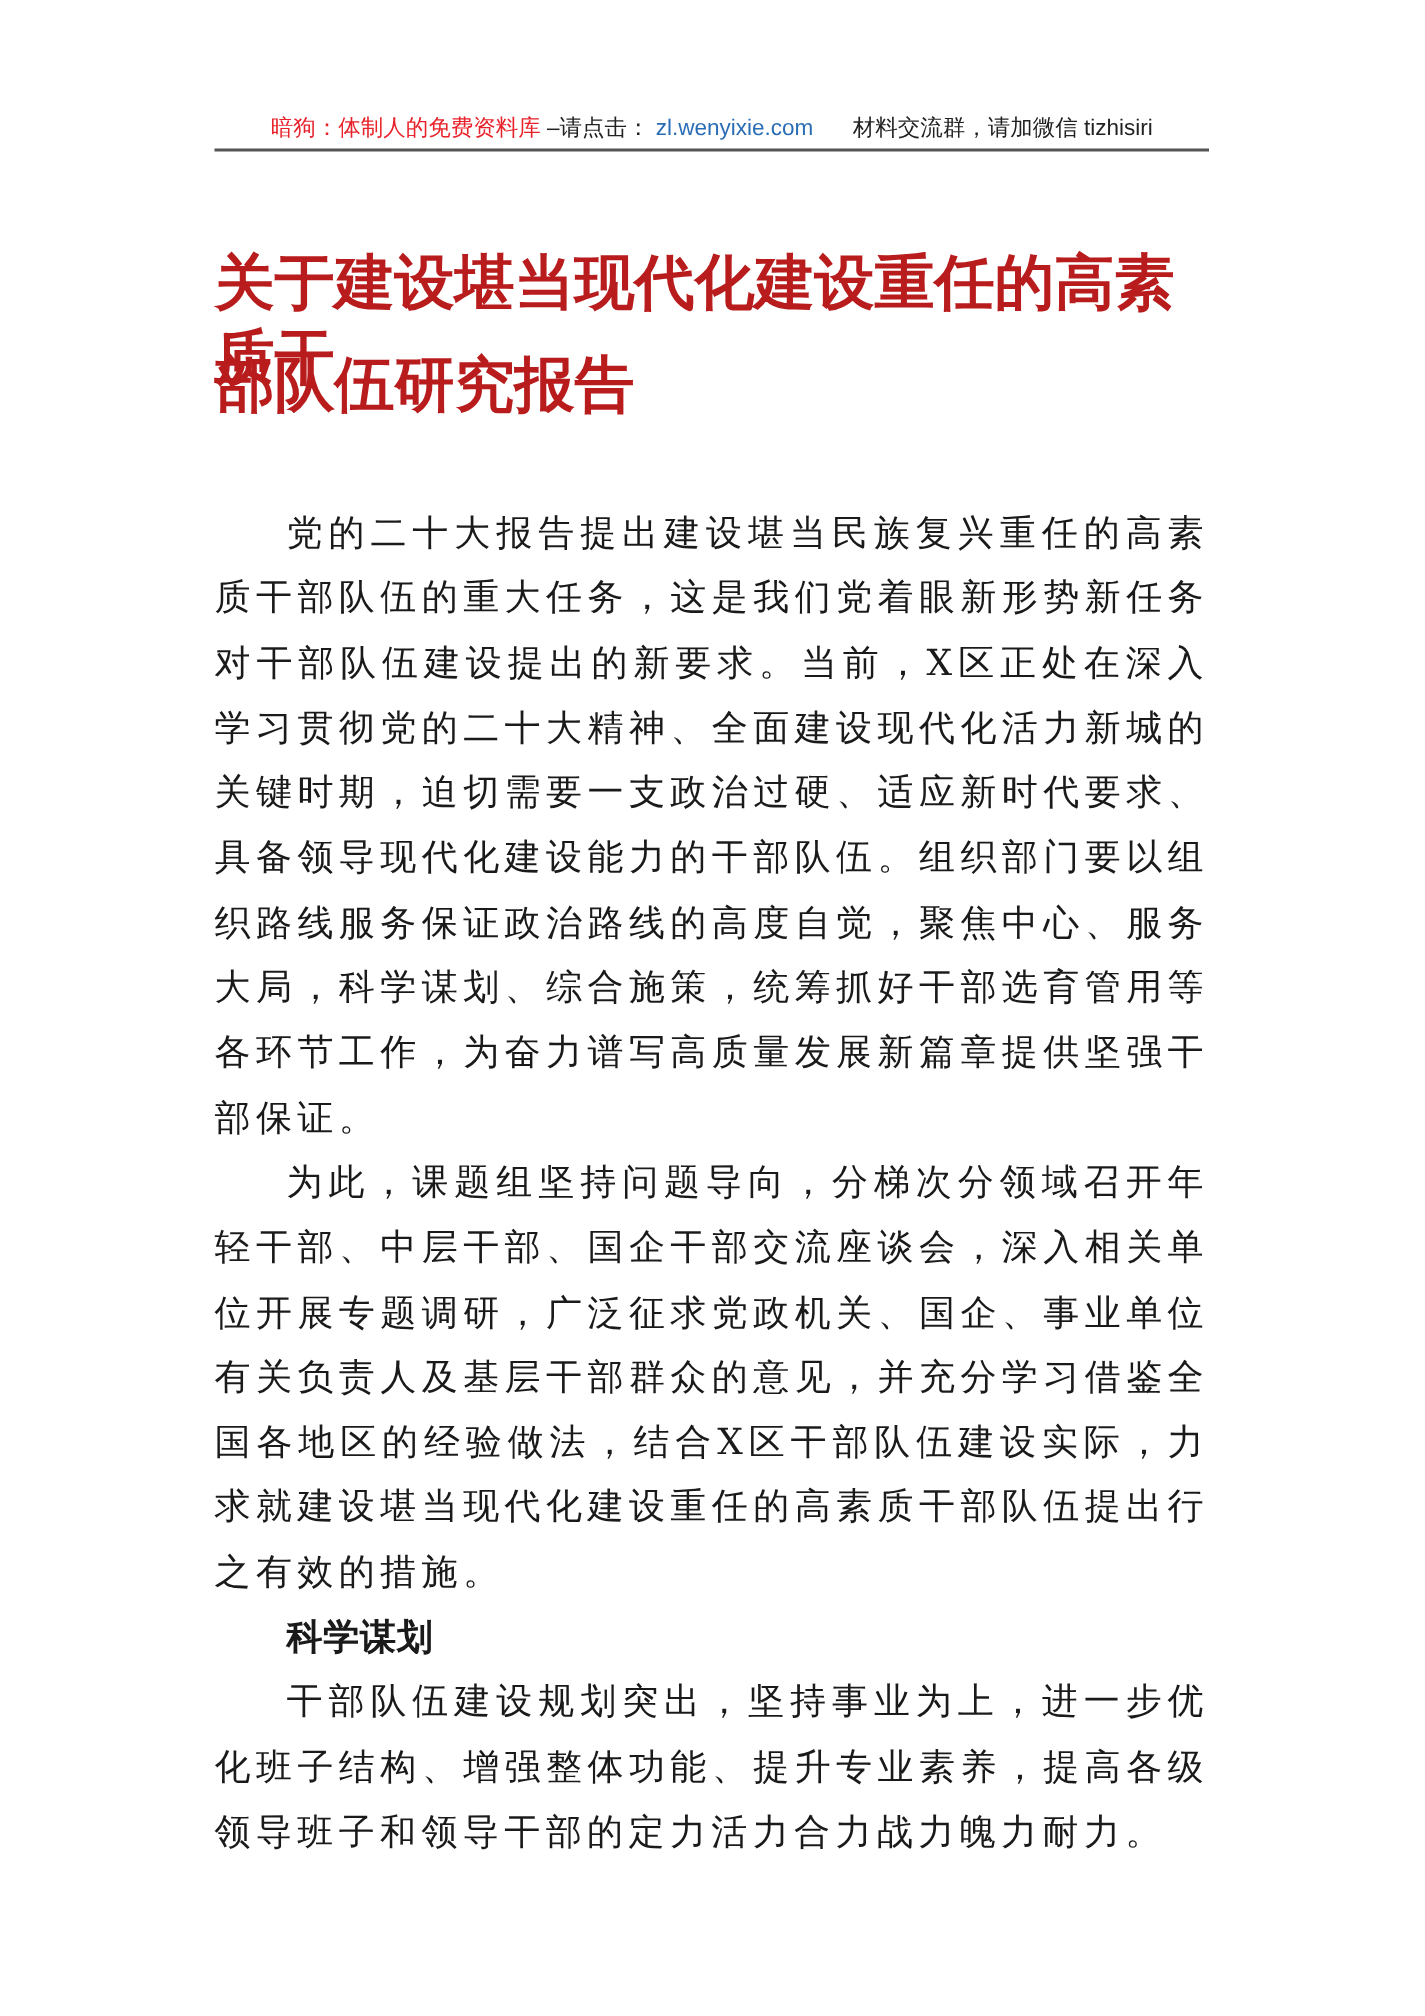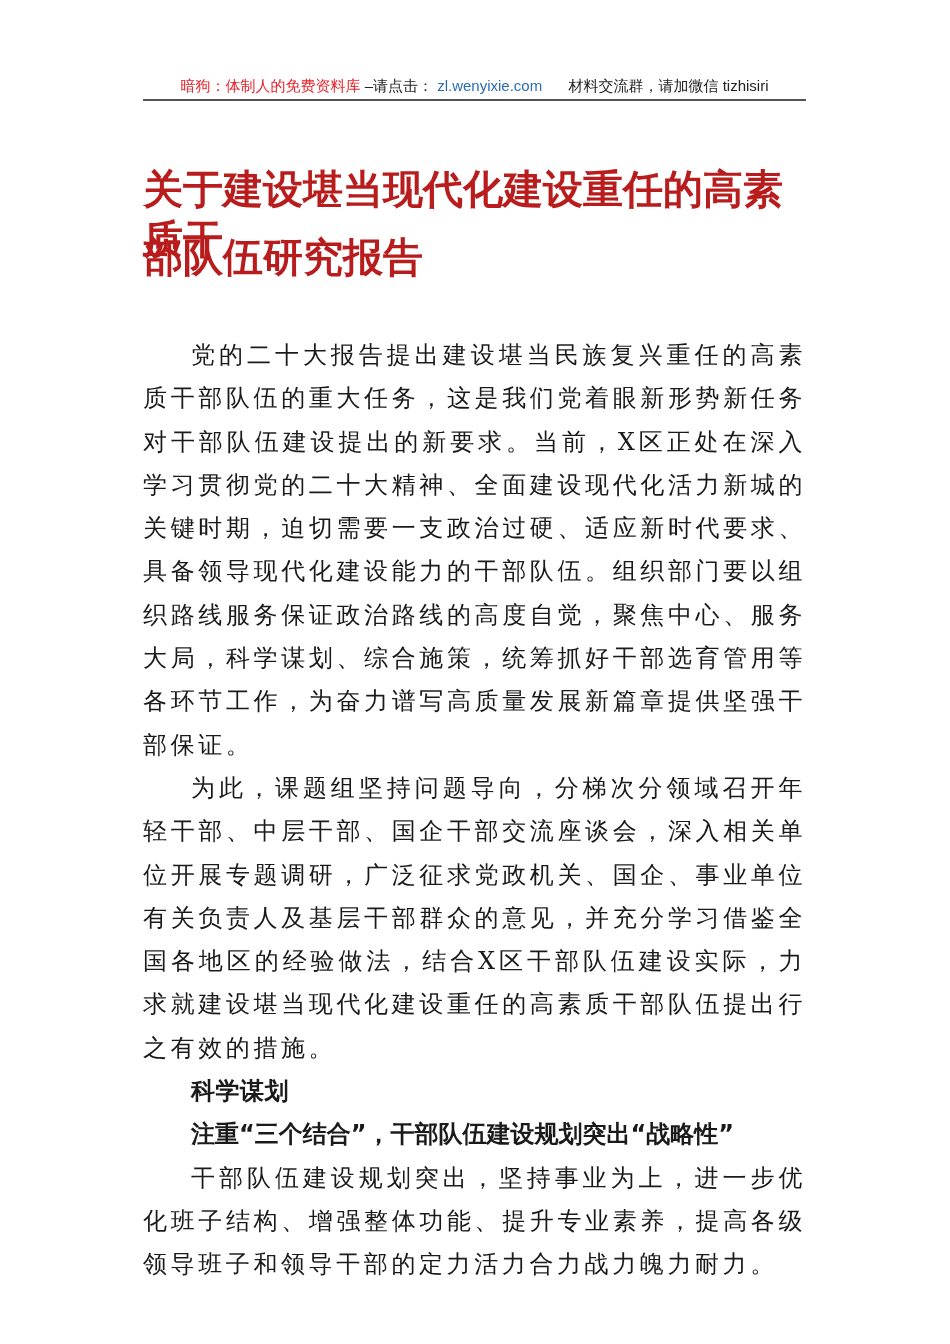--- a/index.html
+++ b/index.html
@@ -47,16 +47,15 @@
   </div>
   <div class="header-rule"></div>
 
   <div class="title l1">关于建设堪当现代化建设重任的高素质干</div>
   <div class="title l2">部队伍研究报告</div>
 
   <div class="body">
     <p>党的二十大报告提出建设堪当民族复兴重任的高素质干部队伍的重大任务，这是我们党着眼新形势新任务对干部队伍建设提出的新要求。当前，X区正处在深入学习贯彻党的二十大精神、全面建设现代化活力新城的关键时期，迫切需要一支政治过硬、适应新时代要求、具备领导现代化建设能力的干部队伍。组织部门要以组织路线服务保证政治路线的高度自觉，聚焦中心、服务大局，科学谋划、综合施策，统筹抓好干部选育管用等各环节工作，为奋力谱写高质量发展新篇章提供坚强干部保证。</p>
     <p>为此，课题组坚持问题导向，分梯次分领域召开年轻干部、中层干部、国企干部交流座谈会，深入相关单位开展专题调研，广泛征求党政机关、国企、事业单位有关负责人及基层干部群众的意见，并充分学习借鉴全国各地区的经验做法，结合X区干部队伍建设实际，力求就建设堪当现代化建设重任的高素质干部队伍提出行之有效的措施。</p>
     <p class="h">科学谋划</p>
-    <p class="h h2">注重“三个结合”，干部队伍建设规划突出“战略性”</p>
     <p>干部队伍建设规划突出，坚持事业为上，进一步优化班子结构、增强整体功能、提升专业素养，提高各级领导班子和领导干部的定力活力合力战力魄力耐力。</p>
   </div>
 </div>
 
 </body></html>

